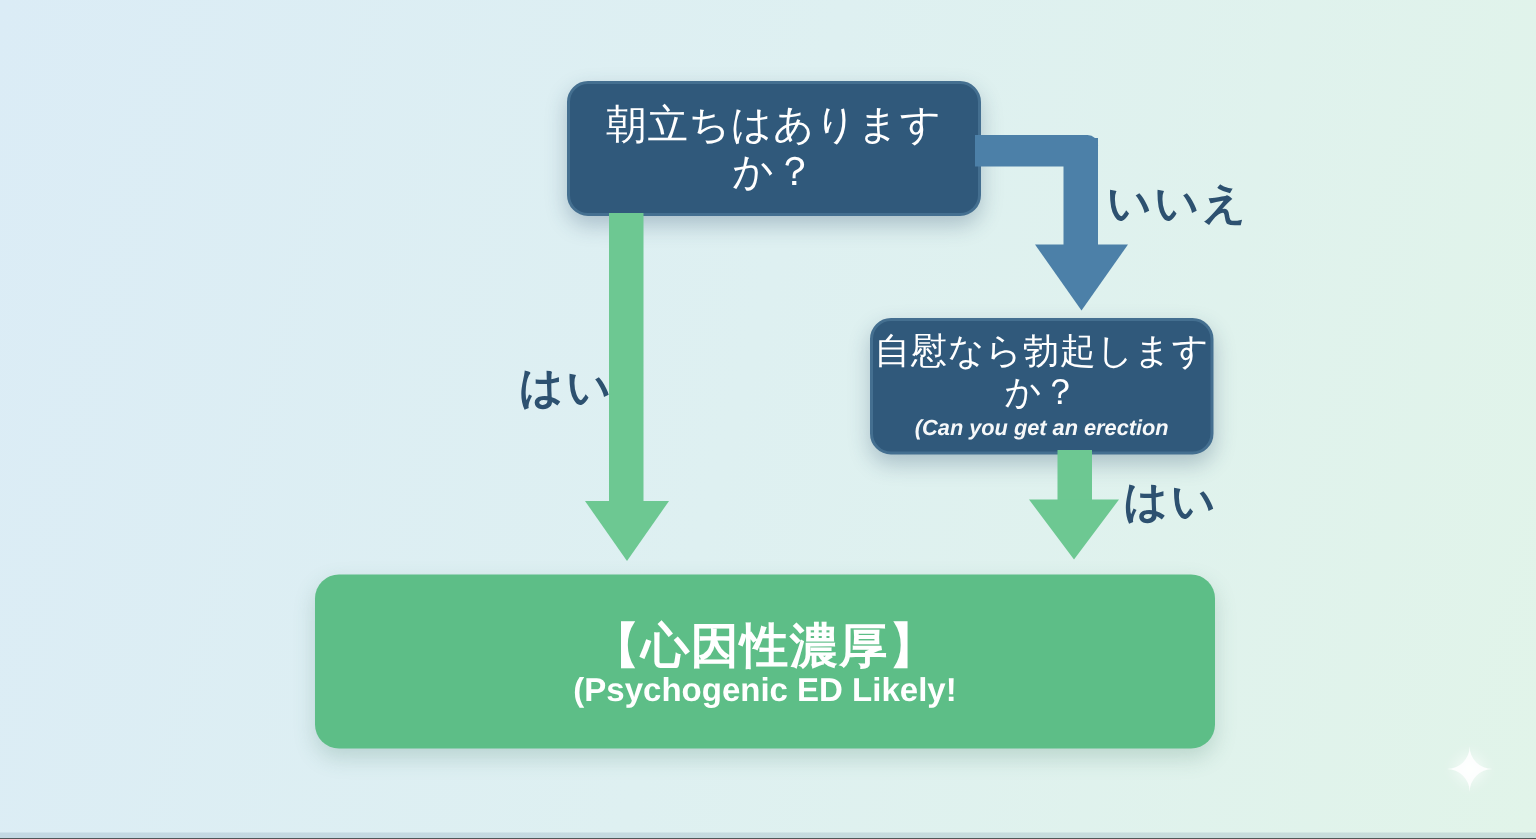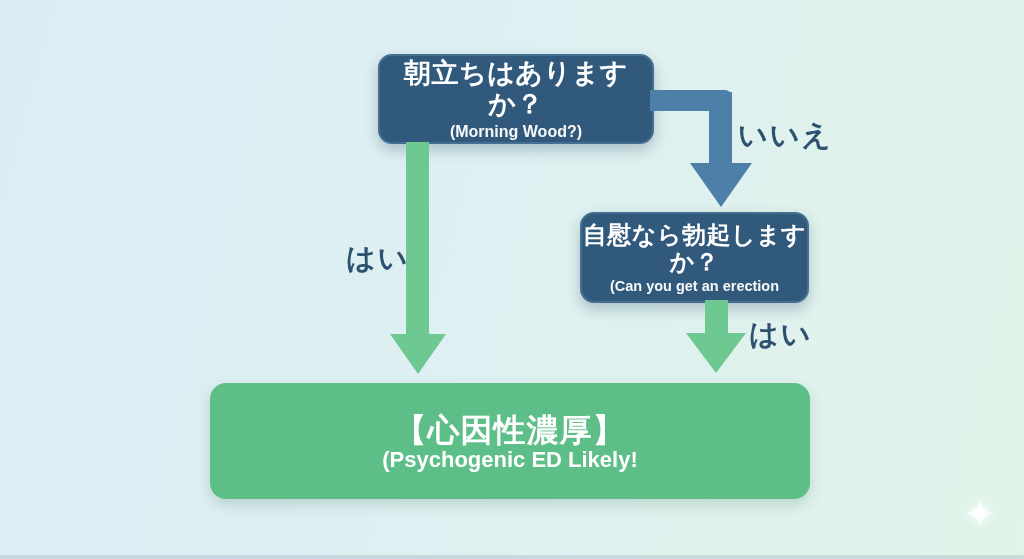--- a/index.html
+++ b/index.html
@@ -33,36 +33,36 @@
     border-radius: 14px;
     color: var(--node-text);
     display: flex;
     flex-direction: column;
     align-items: center;
     justify-content: center;
     text-align: center;
     box-shadow: 0 6px 14px rgba(35, 70, 100, 0.28);
   }
   .qnode .q-title {
-    font-weight: 700;
+    font-weight: 400;
     letter-spacing: 0.5px;
     line-height: 1.15;
   }
   .qnode .q-sub {
     font-weight: 700;
     line-height: 1.12;
     opacity: 0.96;
   }
   #node-q1 { left: 378px; top: 54px; width: 276px; height: 90px; }
   #node-q1 .q-title { font-size: 27px; }
   #node-q1 .q-sub   { font-size: 16px; margin-top: 3px; }
 
   #node-q2 { left: 580px; top: 212px; width: 229px; height: 91px; }
   #node-q2 .q-title { font-size: 24px; }
-  #node-q2 .q-sub   { font-size: 14.5px; margin-top: 2px; }
+  #node-q2 .q-sub   { font-size: 14.5px; margin-top: 2px; font-style: italic; }
 
   
   #node-result {
     position: absolute;
     left: 210px; top: 383px;
     width: 600px; height: 116px;
     background: var(--result-fill);
     border-radius: 16px;
     color: #ffffff;
     display: flex;
@@ -152,21 +152,20 @@
     line-height: 1;
   }
 </style>
 </head>
 <body>
 
 <div class="stage">
 
   <div class="qnode" id="node-q1">
     <div class="q-title">朝立ちはありますか？</div>
-    <div class="q-sub">(Morning Wood?)</div>
   </div>
 
   <div class="edge-no-h"></div>
   <div class="edge-no-v"></div>
   <div class="edge-no-head"></div>
   <div class="edge-label" id="label-no">いいえ</div>
 
   <div class="edge-yes-left-bar"></div>
   <div class="edge-yes-left-head"></div>
   <div class="edge-label" id="label-yes-left">はい</div>

